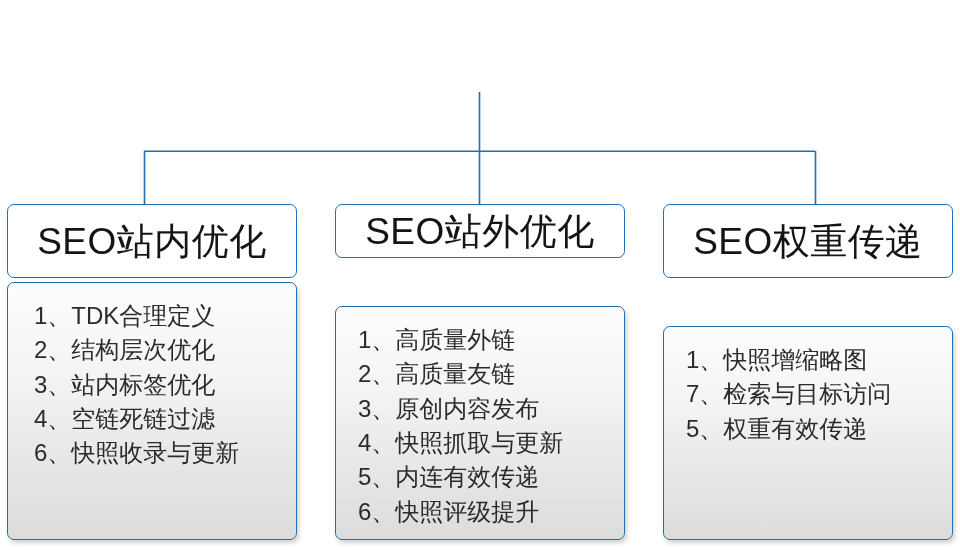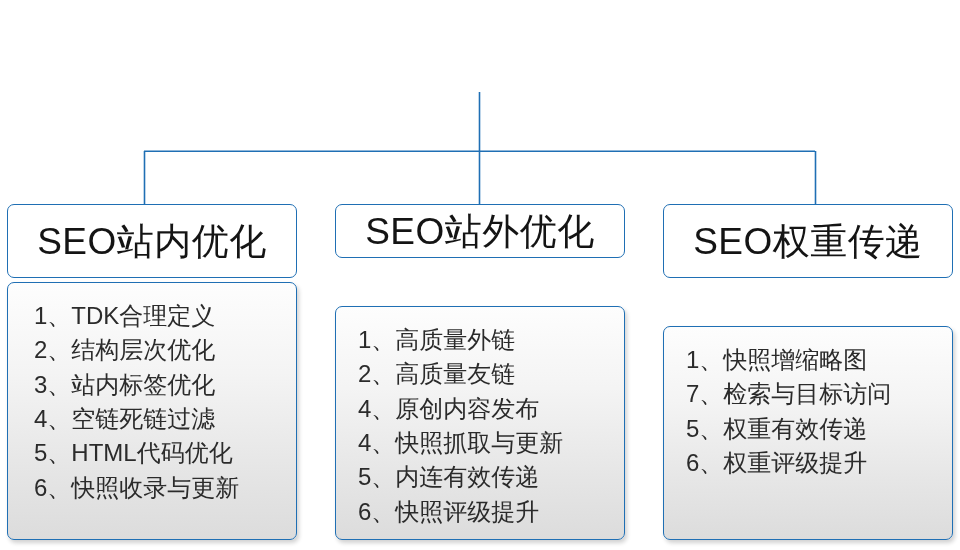--- a/index.html
+++ b/index.html
@@ -143,45 +143,43 @@
 
     <div class="column col-1">
       <div class="col-header">
         <span class="col-header-title">SEO站内优化</span>
       </div>
       <div class="col-body">
         <div class="list-item">1、TDK合理定义</div>
         <div class="list-item">2、结构层次优化</div>
         <div class="list-item">3、站内标签优化</div>
         <div class="list-item">4、空链死链过滤</div>
-        <div class="list-item">5、HTML代码优化</div>
         <div class="list-item">6、快照收录与更新</div>
       </div>
     </div>
 
     <div class="column col-2">
       <div class="col-header">
         <span class="col-header-title">SEO站外优化</span>
       </div>
       <div class="col-body">
         <div class="list-item">1、高质量外链</div>
         <div class="list-item">2、高质量友链</div>
-        <div class="list-item">4、原创内容发布</div>
+        <div class="list-item">3、原创内容发布</div>
         <div class="list-item">4、快照抓取与更新</div>
         <div class="list-item">5、内连有效传递</div>
         <div class="list-item">6、快照评级提升</div>
       </div>
     </div>
 
     <div class="column col-3">
       <div class="col-header">
         <span class="col-header-title">SEO权重传递</span>
       </div>
       <div class="col-body">
         <div class="list-item">1、快照增缩略图</div>
         <div class="list-item">7、检索与目标访问</div>
         <div class="list-item">5、权重有效传递</div>
-        <div class="list-item">6、权重评级提升</div>
       </div>
     </div>
 
   </div>
 </div>
 
 </body></html>

